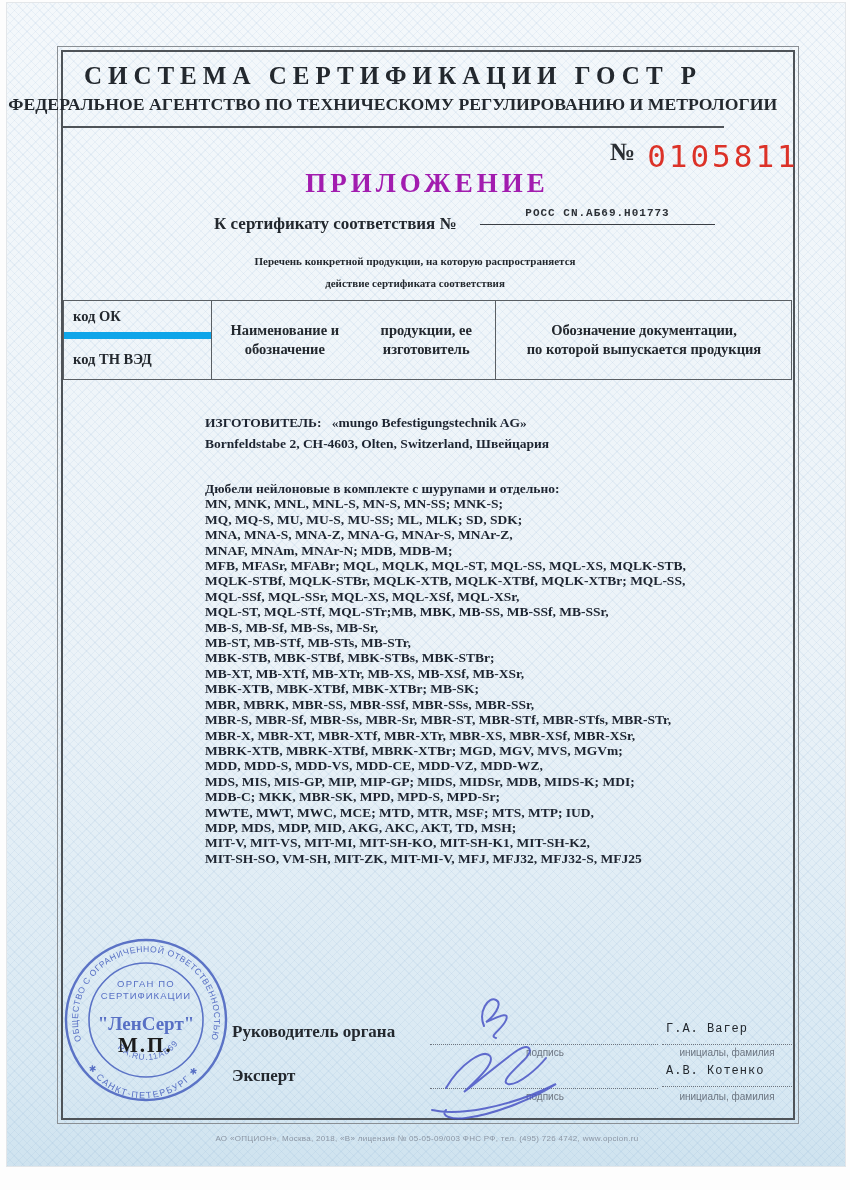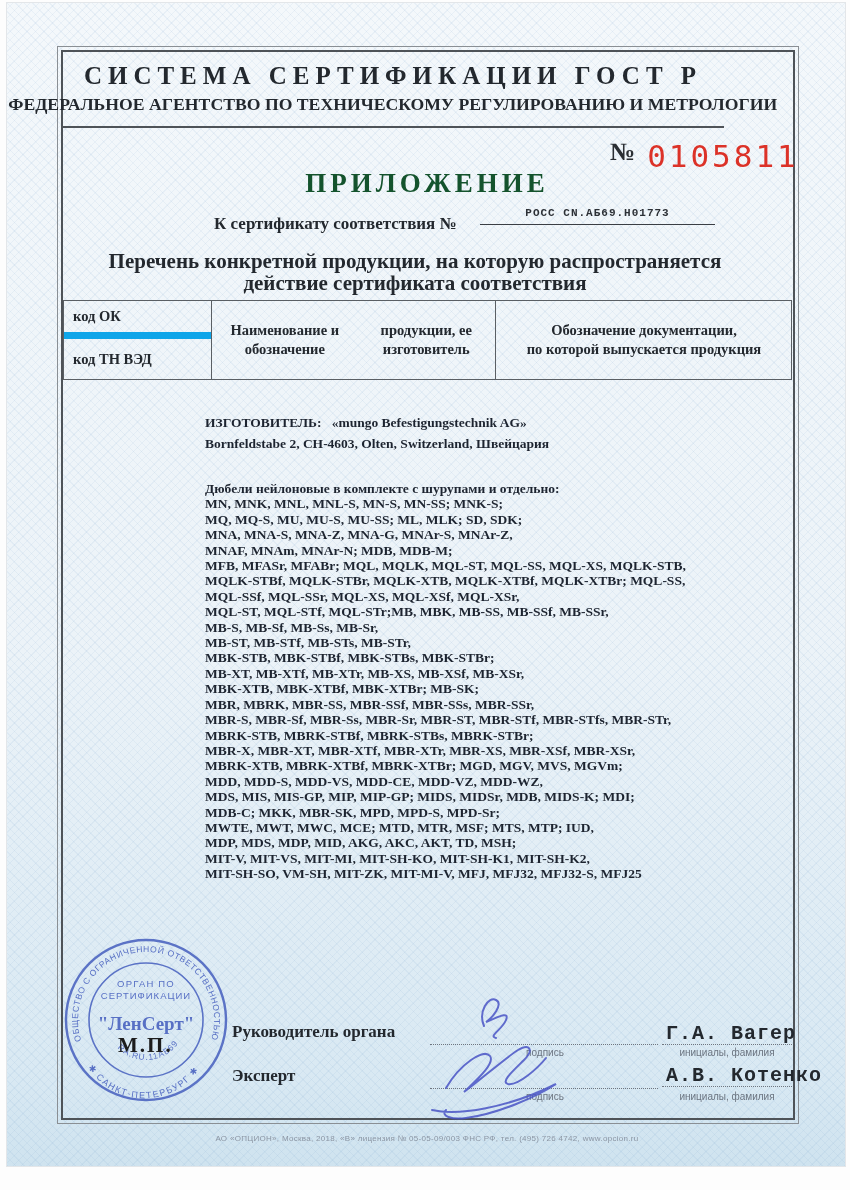--- a/index.html
+++ b/index.html
@@ -18,27 +18,27 @@
   .header-box{position:absolute;left:62px;top:51px;width:662px;height:75px;border-bottom:2px solid #4e5358;
     display:flex;flex-direction:column;align-items:center;justify-content:center;}
   .title1{font-size:25px;font-weight:bold;letter-spacing:6px;color:#23282e;white-space:nowrap;}
   .title2{font-size:17px;font-weight:bold;letter-spacing:0px;color:#23282e;margin-top:5px;
     transform:scaleX(1.04);white-space:nowrap;}
   .num-block{position:absolute;left:610px;top:138px;white-space:nowrap;}
   .num-sign{font-size:25px;font-weight:bold;color:#2a2e33;vertical-align:top;}
   .num-red{font-family:"DejaVu Sans Mono", monospace;font-size:31px;color:#dc3228;letter-spacing:3px;
     vertical-align:top;margin-left:8px;}
   .appendix{position:absolute;left:57px;top:168px;width:740px;text-align:center;
-    font-size:27px;font-weight:bold;letter-spacing:4px;color:#14532d;}
+    font-size:27px;font-weight:bold;letter-spacing:4px;color:#a21caf;}
   .cert-label{position:absolute;left:214px;top:214px;font-size:17px;font-weight:bold;color:#23282e;}
   .cert-value{position:absolute;left:480px;top:207px;width:235px;text-align:center;
     font-family:"Liberation Mono", monospace;font-size:11px;font-weight:bold;color:#2c3036;
     border-bottom:1px solid #3a3e44;padding-bottom:5px;letter-spacing:1px;}
   .subtitle{position:absolute;left:57px;top:250px;width:716px;text-align:center;
-    font-size:21px;font-weight:bold;color:#23282e;line-height:22px;}
+    font-size:11px;font-weight:bold;color:#23282e;line-height:22px;}
   .tbl{position:absolute;left:63px;top:300px;width:727px;height:78px;border:1.5px solid #5a5f64;}
   .tbl .cell{position:absolute;font-size:14.5px;font-weight:bold;color:#23282e;}
   .c1a{left:0;top:0;width:147px;height:38px;border-bottom:7px solid #0ea5e9;display:flex;
     align-items:center;padding-left:9px;box-sizing:border-box;}
   .c1b{left:0;top:39px;width:147px;height:39px;display:flex;align-items:center;padding-left:9px;
     box-sizing:border-box;}
   .c2{left:147px;top:0;width:285px;height:78px;border-left:1px solid #5a5f64;border-right:1px solid #5a5f64;
     display:flex;flex-direction:row;align-items:center;justify-content:center;text-align:center;
     line-height:19px;box-sizing:border-box;}
   .c3{left:433px;top:0;width:294px;height:78px;display:flex;flex-direction:column;align-items:center;
@@ -47,22 +47,22 @@
     line-height:21px;}
   .products{position:absolute;left:205px;top:481px;font-size:13.5px;font-weight:bold;color:#1d2430;
     line-height:15.4px;white-space:nowrap;}
   .stamp-wrap{position:absolute;left:60px;top:934px;width:172px;height:172px;}
   .mp-label{position:absolute;left:118px;top:1033px;font-size:21px;font-weight:bold;color:#1c1c1c;
     letter-spacing:2px;}
   .sig-role{position:absolute;font-size:17px;font-weight:bold;color:#23282e;}
   .sig-line{position:absolute;border-bottom:1px dotted #6f7680;}
   .sig-cap{position:absolute;font-family:"Liberation Sans", sans-serif;font-size:10px;color:#6b7480;
     text-align:center;}
-  .sig-name{position:absolute;font-family:"Liberation Mono", monospace;font-size:20px;
-    font-weight:bold;color:#23282e;letter-spacing:1px;}
+  .sig-name{position:absolute;font-family:"Liberation Mono", monospace;font-size:12px;
+    font-weight:normal;color:#23282e;letter-spacing:1px;}
   .ink{position:absolute;left:388px;top:992px;width:250px;height:135px;}
   .footer{position:absolute;left:57px;top:1134px;width:740px;text-align:center;
     font-family:"Liberation Sans", sans-serif;font-size:8px;color:#8b95a3;letter-spacing:.3px;}
   svg text{font-family:"Liberation Sans", sans-serif;}
   .stamp-serif{font-family:"Liberation Serif", serif;}
 </style>
 </head>
 <body>
 
 <div class="page">
@@ -124,21 +124,20 @@
         <div>MQLK-STBf, MQLK-STBr, MQLK-XTB, MQLK-XTBf, MQLK-XTBr; MQL-SS,</div>
         <div>MQL-SSf, MQL-SSr, MQL-XS, MQL-XSf, MQL-XSr,</div>
         <div>MQL-ST, MQL-STf, MQL-STr;MB, MBK, MB-SS, MB-SSf, MB-SSr,</div>
         <div>MB-S, MB-Sf, MB-Ss, MB-Sr,</div>
         <div>MB-ST, MB-STf, MB-STs,  MB-STr,</div>
         <div>MBK-STB, MBK-STBf, MBK-STBs, MBK-STBr;</div>
         <div>MB-XT, MB-XTf, MB-XTr, MB-XS, MB-XSf, MB-XSr,</div>
         <div>MBK-XTB, MBK-XTBf, MBK-XTBr; MB-SK;</div>
         <div>MBR, MBRK, MBR-SS, MBR-SSf, MBR-SSs, MBR-SSr,</div>
         <div>MBR-S, MBR-Sf, MBR-Ss, MBR-Sr, MBR-ST, MBR-STf, MBR-STfs, MBR-STr,</div>
-        <div>MBRK-STB, MBRK-STBf, MBRK-STBs, MBRK-STBr;</div>
         <div>MBR-X, MBR-XT, MBR-XTf, MBR-XTr, MBR-XS,  MBR-XSf, MBR-XSr,</div>
         <div>MBRK-XTB, MBRK-XTBf, MBRK-XTBr; MGD, MGV, MVS, MGVm;</div>
         <div>MDD, MDD-S, MDD-VS, MDD-CE, MDD-VZ, MDD-WZ,</div>
         <div>MDS, MIS, MIS-GP, MIP, MIP-GP; MIDS, MIDSr, MDB, MIDS-K; MDI;</div>
         <div>MDB-C; MKK, MBR-SK, MPD, MPD-S, MPD-Sr;</div>
         <div>MWTE, MWT, MWC, MCE; MTD, MTR, MSF; MTS, MTP; IUD,</div>
         <div>MDP, MDS, MDP, MID, AKG, AKC, AKT, TD, MSH;</div>
         <div>MIT-V,  MIT-VS, MIT-MI, MIT-SH-KO, MIT-SH-K1, MIT-SH-K2,</div>
         <div>MIT-SH-SO, VM-SH, MIT-ZK, MIT-MI-V, MFJ,  MFJ32, MFJ32-S, MFJ25</div>
       </div>

